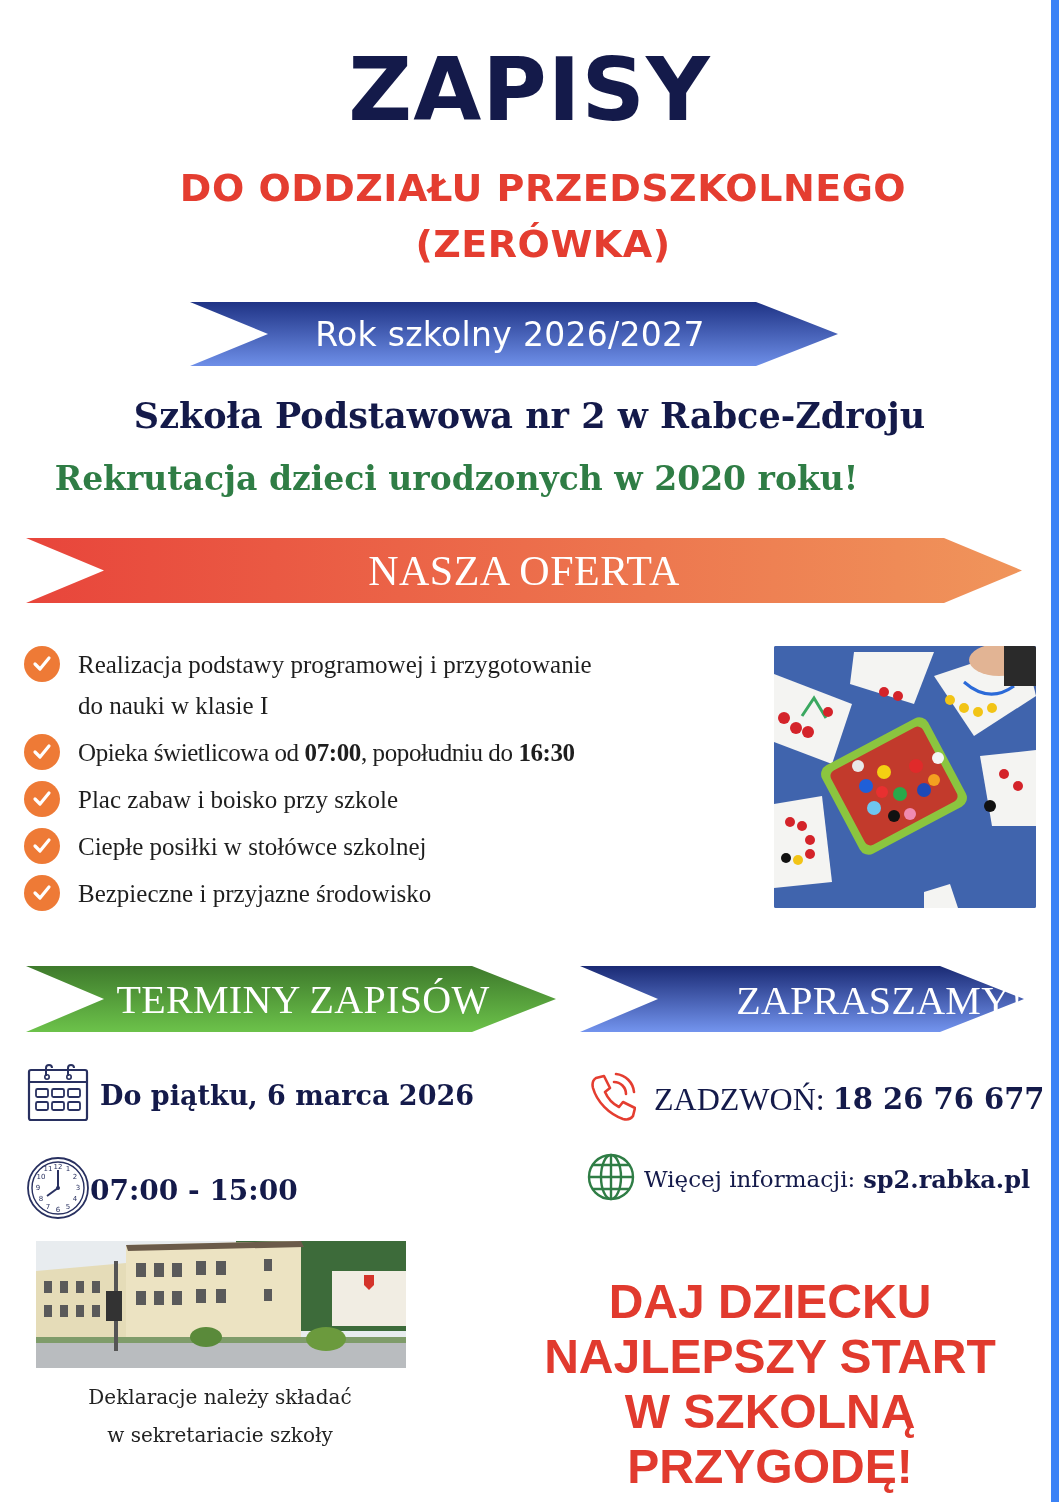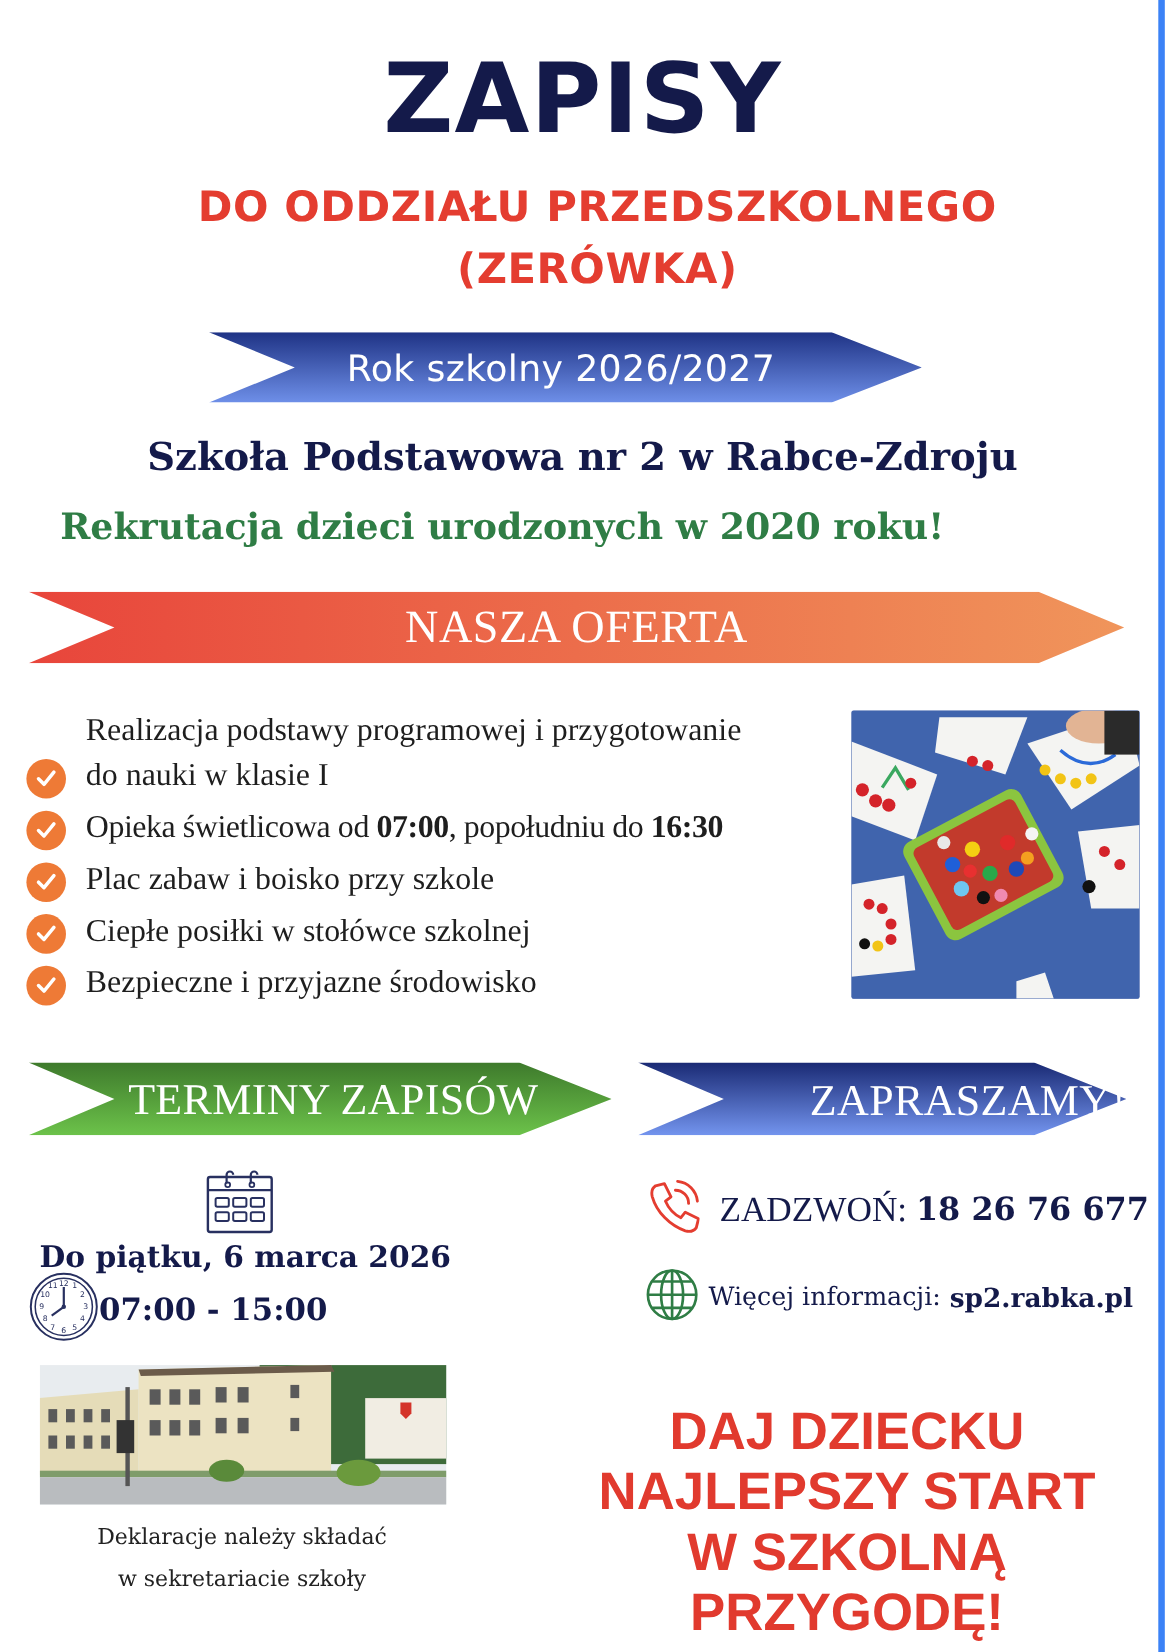--- a/index.html
+++ b/index.html
@@ -1,50 +1,50 @@
 <!DOCTYPE html>
 <html><head>
 <meta charset="utf-8">
 <style>
   * { box-sizing: border-box; margin: 0; padding: 0; }
   html, body { width: 1059px; height: 1502px; background: #ffffff; overflow: hidden; }
   body { position: relative; font-family: "DejaVu Serif", serif; }
-  .page { position: absolute; left: 0; top: 0; width: 1059px; height: 1502px; background: #fff; border-right: 6px solid #3b82f6; }
+  .page { position: absolute; left: 0; top: 0; width: 1059px; height: 1502px; background: #fff; border-right: 8px solid #3b82f6; }
   .abs { position: absolute; }
 
   .title { left: 0; width: 1059px; top: 40px; text-align: center; font-family: "DejaVu Sans", sans-serif; font-weight: 700; font-size: 88px; letter-spacing: 1px; color: #141a4a; line-height: 100px; }
   .subtitle { left: 0; width: 1059px; top: 160px; text-align: center; font-family: "DejaVu Sans", sans-serif; font-weight: 700; font-size: 38px; line-height: 56px; color: #e43d30; letter-spacing: 0.5px; padding-left: 27px; }
 
   .ribbon { position: absolute; display: flex; align-items: center; justify-content: center; color: #fff; }
   .ribbon .label { position: relative; z-index: 2; }
   .ribbon svg { position: absolute; left: 0; top: 0; z-index: 1; }
 
   .r-year { left: 190px; top: 302px; width: 648px; height: 64px; }
   .r-year .label { font-family: "DejaVu Sans", sans-serif; font-size: 33px; font-weight: 400; letter-spacing: 0.3px; margin-left: -8px; }
 
   .school { left: 0; width: 1059px; top: 392px; text-align: center; font-family: "DejaVu Serif", serif; font-weight: 700; font-size: 35px; color: #141a4a; line-height: 48px; }
   .recruit { left: 0; width: 913px; top: 456px; text-align: center; font-family: "DejaVu Serif", serif; font-weight: 700; font-size: 33px; color: #2f7d45; line-height: 46px; }
 
   .r-offer { left: 26px; top: 538px; width: 996px; height: 65px; }
   .r-offer .label { font-family: "Liberation Serif", serif; font-size: 42px; letter-spacing: 0.5px; }
 
   .offer-list { left: 24px; top: 644px; width: 750px; }
-  .offer-item { display: flex; align-items: flex-end; font-family: "Liberation Serif", serif; font-size: 29px; line-height: 41px; color: #1e1e1e; margin-bottom: 6px; }
+  .offer-item { display: flex; align-items: flex-start; font-family: "Liberation Serif", serif; font-size: 25px; line-height: 41px; color: #1e1e1e; margin-bottom: 6px; }
   .offer-item .check { flex: 0 0 36px; width: 36px; height: 36px; border-radius: 50%; background: #ee7a36; margin-right: 18px; margin-top: 2px; display: flex; align-items: center; justify-content: center; }
   .offer-item b { font-weight: 700; }
 
   .photo-caps { left: 774px; top: 646px; width: 262px; height: 262px; border-radius: 2px; overflow: hidden; background: #3f5fa8; }
 
   .r-terms { left: 26px; top: 966px; width: 530px; height: 66px; }
   .r-terms .label { font-family: "Liberation Serif", serif; font-size: 40px; letter-spacing: 0.3px; margin-left: 24px; }
   .r-invite { left: 580px; top: 966px; width: 444px; height: 68px; justify-content: flex-end; }
   .r-invite .label { font-family: "Liberation Serif", serif; font-size: 40px; letter-spacing: 0.3px; margin-left: 20px; }
 
   .info-row { display: flex; align-items: center; }
-  .deadline { left: 26px; top: 1062px; flex-direction: column; }
+  .deadline { left: 26px; top: 1062px; }
   .deadline .txt { font-family: "DejaVu Serif", serif; font-weight: 700; font-size: 27px; color: #141a4a; margin-left: 10px; }
   .hours { left: 26px; top: 1156px; }
   .hours .txt { font-family: "DejaVu Serif", serif; font-weight: 700; font-size: 28px; color: #141a4a; }
 
   .phone { left: 586px; top: 1072px; }
   .phone .lbl { font-family: "Liberation Serif", serif; font-size: 32px; color: #141a4a; margin-left: 18px; }
   .phone .num { font-family: "DejaVu Serif", serif; font-weight: 700; font-size: 29px; color: #141a4a; margin-left: 8px; }
   .web { left: 586px; top: 1152px; }
   .web .lbl { font-family: "DejaVu Serif", serif; font-size: 23px; color: #141a4a; margin-left: 8px; }
   .web .url { font-family: "DejaVu Serif", serif; font-weight: 700; font-size: 24px; color: #141a4a; margin-left: 8px; }

